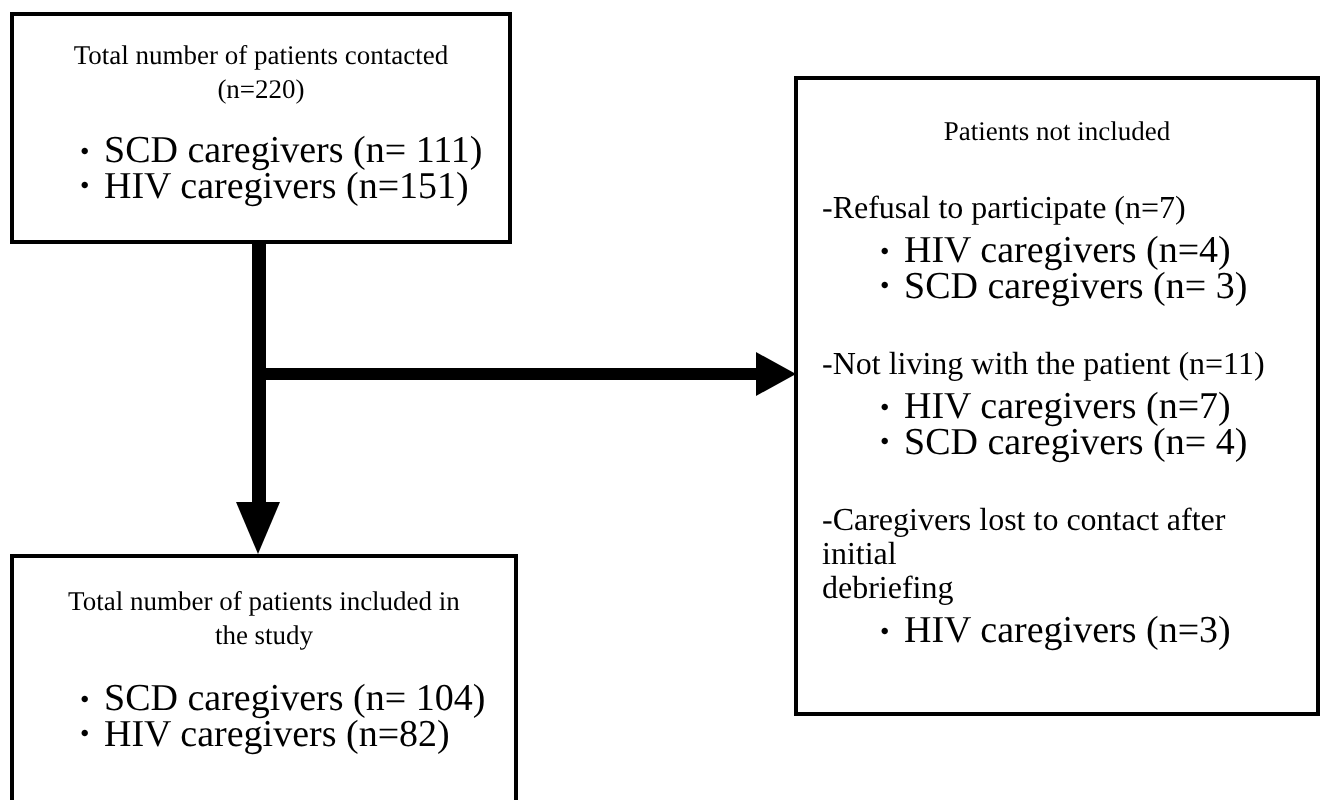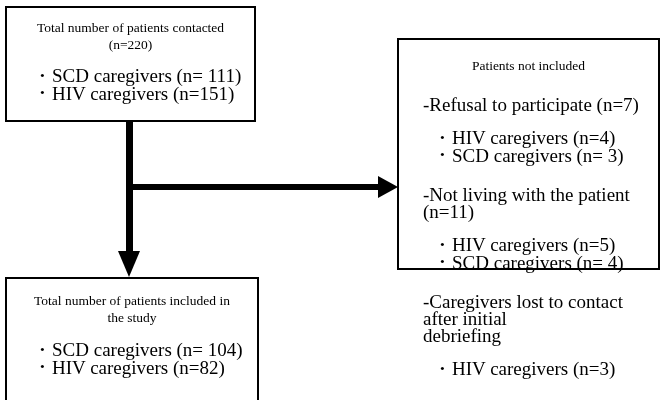--- a/index.html
+++ b/index.html
@@ -83,33 +83,33 @@
   #box-included .bullet-list {
     margin-top: 15px;
     margin-left: 33px;
   }
 
   
   #box-excluded {
     left: 397px;
     top: 38px;
     width: 263px;
-    height: 232px;
+    height: 320px;
   }
   #box-excluded .box-title {
     margin-top: 17px;
   }
   .reason-group {
     margin-top: 22px;
     padding-left: 8px;
   }
   .reason-head {
-    font-size: 19px;
+    font-size: 16px;
     line-height: 17px;
-    margin: 16px;
+    margin: 4px;
     white-space: pre-line;
   }
   .reason-group .bullet-list {
     margin-top: 1px;
     margin-left: 33px;
   }
 
   
   .conn {
     position: absolute;
@@ -182,21 +182,21 @@
       <div class="reason-head">-Refusal to participate (n=7)</div>
       <ul class="bullet-list">
         <li>HIV caregivers (n=4)</li>
         <li>SCD caregivers (n= 3)</li>
       </ul>
     </div>
 
     <div class="reason-group">
       <div class="reason-head">-Not living with the patient (n=11)</div>
       <ul class="bullet-list">
-        <li>HIV caregivers (n=5)</li>
+        <li>HIV caregivers (n=7)</li>
         <li>SCD caregivers (n= 4)</li>
       </ul>
     </div>
 
     <div class="reason-group">
       <div class="reason-head">-Caregivers lost to contact after initial
 debriefing</div>
       <ul class="bullet-list">
         <li>HIV caregivers (n=3)</li>
       </ul>

